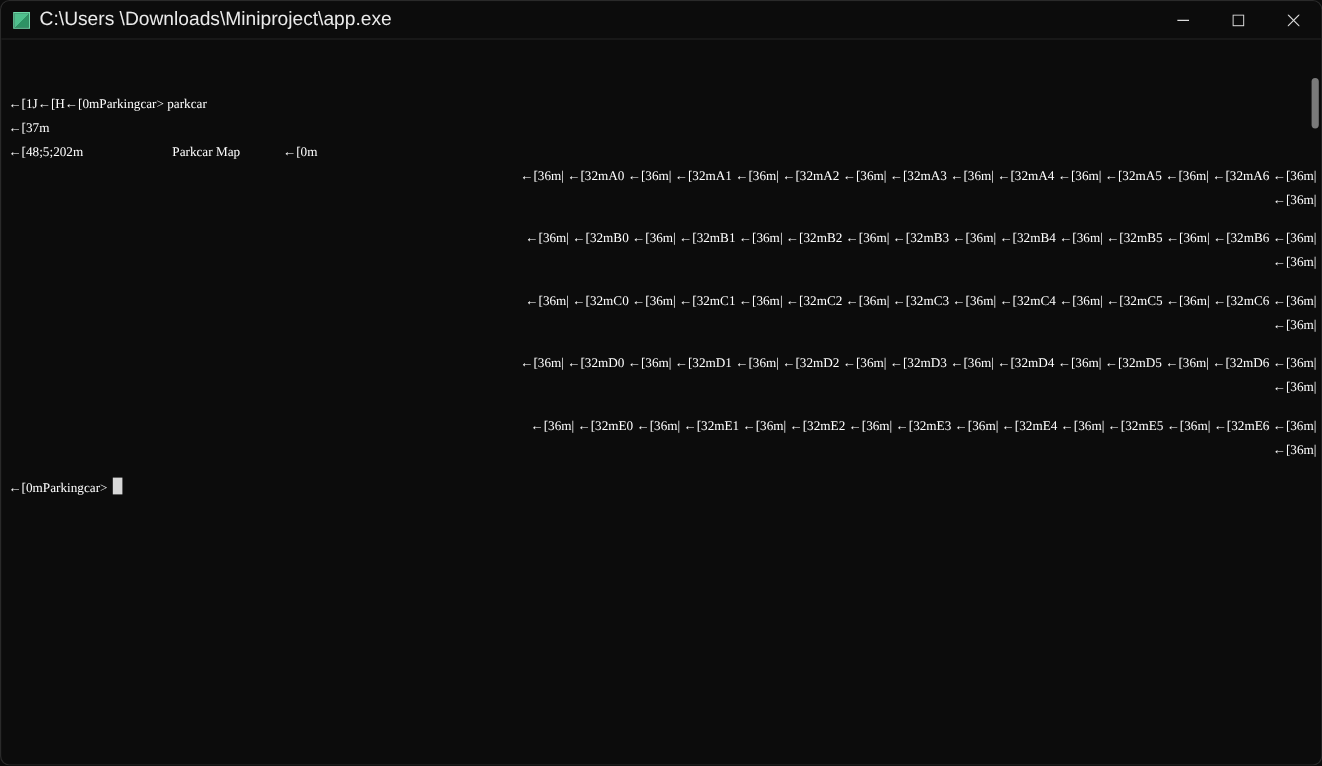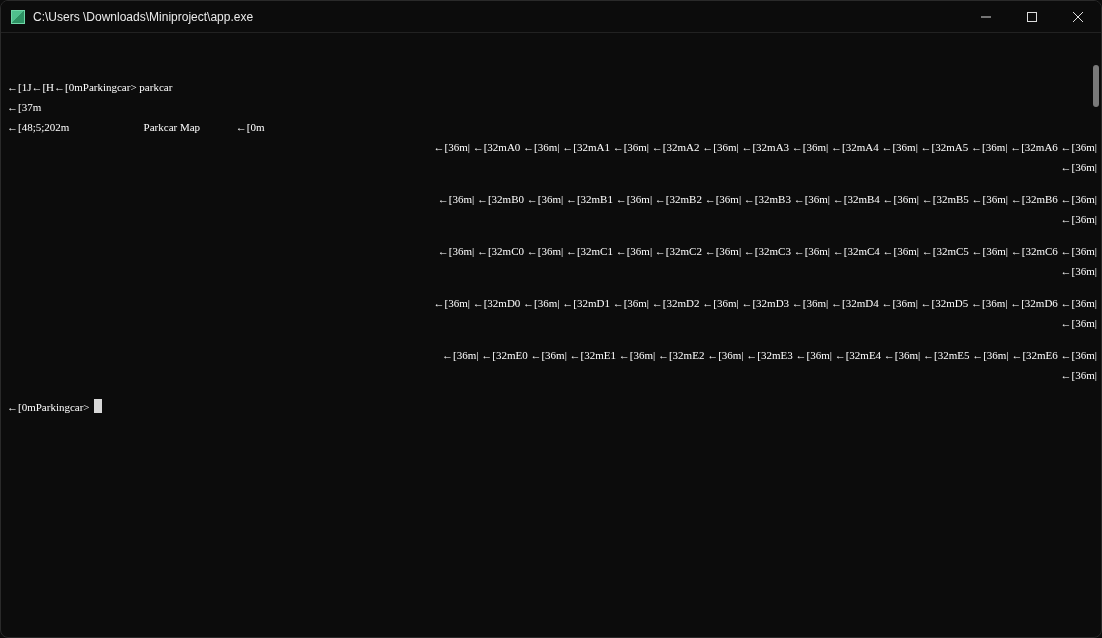--- a/index.html
+++ b/index.html
@@ -31,21 +31,21 @@
   }
   .titlebar .app-icon {
     width: 14px;
     height: 14px;
     margin: 0 8px 0 10px;
     display: inline-block;
     background: linear-gradient(135deg, #4fc08d 0 50%, #2e9264 50% 100%);
     border: 1px solid #6fd8a8;
   }
   .titlebar .title {
-    font-size: 12px;
+    font-size: 16px;
     color: #eaeaea;
     white-space: nowrap;
     font-family: "Segoe UI", Tahoma, sans-serif;
   }
   .winbuttons {
     margin-left: auto;
     display: flex;
     height: 100%;
   }
   .winbtn {

